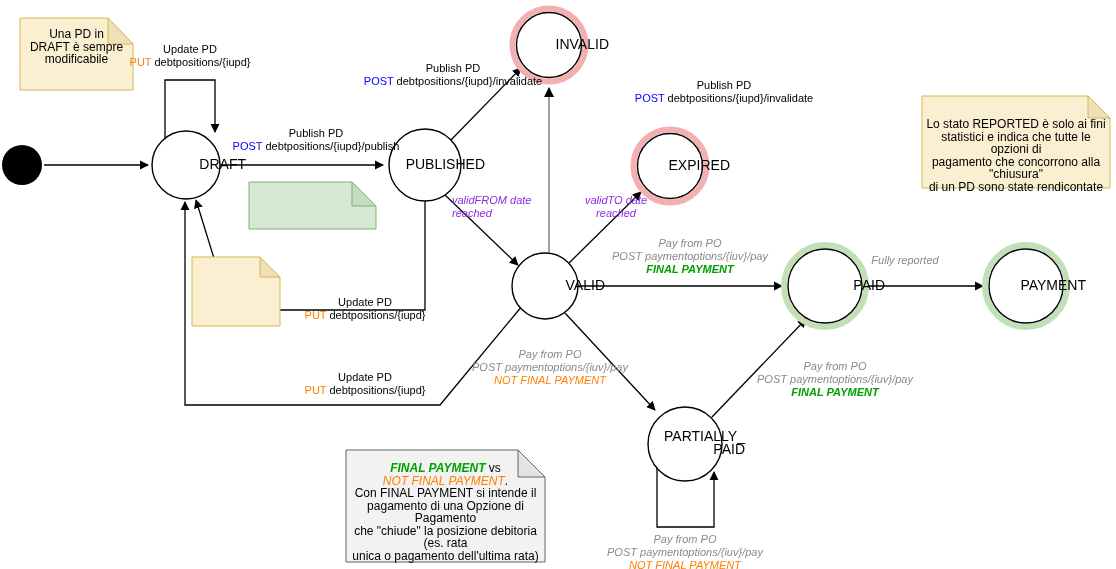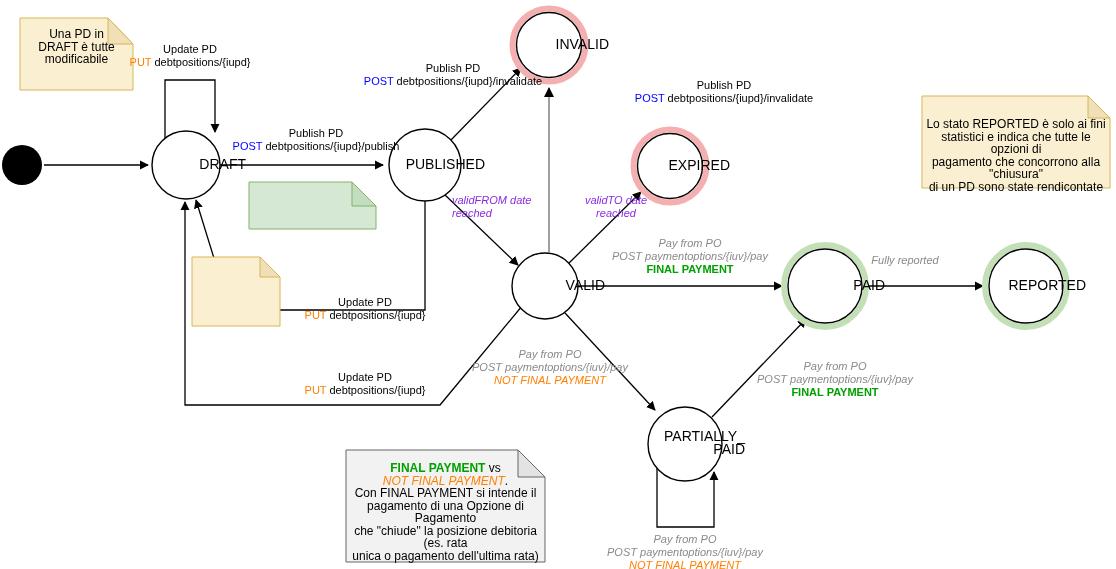--- a/index.html
+++ b/index.html
@@ -3,21 +3,21 @@
 <meta charset="utf-8">
 <style>
   html, body { margin:0; padding:0; background:#ffffff; }
   body { font-family:"Liberation Sans", sans-serif; }
   #stage { position:relative; width:1116px; height:569px; background:#ffffff; overflow:hidden; }
   svg.layer { position:absolute; left:0; top:0; width:1116px; height:569px; }
   .lbl { position:absolute; font-size:11px; color:#000; text-align:center; line-height:13px; white-space:nowrap; }
   .verb-post { color:#0000ff; }
   .verb-put  { color:#ff8000; }
   .gray { color:#8a8a8a; font-style:italic; }
-  .green-txt { color:#00a000; font-weight:bold; }
+  .green-txt { color:#00a000; font-style:italic; font-weight:bold; }
   .orange-txt { color:#ff8000; font-style:italic; font-weight:normal; }
   .purple { color:#8a2be2; font-style:italic; }
   .note { position:absolute; font-size:12px; line-height:12.5px; text-align:center; color:#000; box-sizing:border-box; }
   .statelabel { position:absolute; font-size:14px; color:#000; text-align:right; line-height:13px; width:120px; }
 </style>
 </head>
 <body>
 
 <div id="stage">
 
@@ -106,21 +106,21 @@
       <path d="M 518 450 L 545 477 L 518 477 Z" fill="#e3e3e3" stroke="#666666" stroke-width="1"></path>
     </g>
   </svg>
 
   <div class="statelabel" style="left:126px; top:158px;">DRAFT</div>
   <div class="statelabel" style="left:365px; top:158px;">PUBLISHED</div>
   <div class="statelabel" style="left:485px; top:279px;">VALID</div>
   <div class="statelabel" style="left:489px; top:38px;">INVALID</div>
   <div class="statelabel" style="left:610px; top:159px;">EXPIRED</div>
   <div class="statelabel" style="left:765px; top:279px;">PAID</div>
-  <div class="statelabel" style="left:966px; top:279px;">REPORTED</div>
+  <div class="statelabel" style="left:966px; top:279px;">PAYMENT</div>
   <div class="statelabel" style="left:625px; top:430px;">
     <div>PARTIALLY_</div>
     <div>PAID</div>
   </div>
 
 
   <div class="lbl" style="left:115px; top:43px; width:150px;">
     <div>Update PD</div>
     <div>
       <span class="verb-put">PUT</span><span> debtpositions/{iupd}</span>
@@ -195,21 +195,21 @@
     <div class="gray">POST paymentoptions/{iuv}/pay</div>
     <div class="orange-txt">NOT FINAL PAYMENT</div>
   </div>
 
   <div class="lbl gray" style="left:835px; top:254px; width:140px;">
     <div>Fully reported</div>
   </div>
 
   <div class="note" style="left:20px; top:28px; width:113px;">
     <div>Una PD in</div>
-    <div>DRAFT è tutte</div>
+    <div>DRAFT è sempre</div>
     <div>modificabile</div>
   </div>
 
 
 
   <div class="note" style="left:922px; top:118px; width:188px;">
     <div>Lo stato  REPORTED  è solo ai fini</div>
     <div>statistici e indica che tutte le opzioni di</div>
     <div>pagamento che concorrono alla "chiusura"</div>
     <div>di un PD sono state rendicontate</div>

